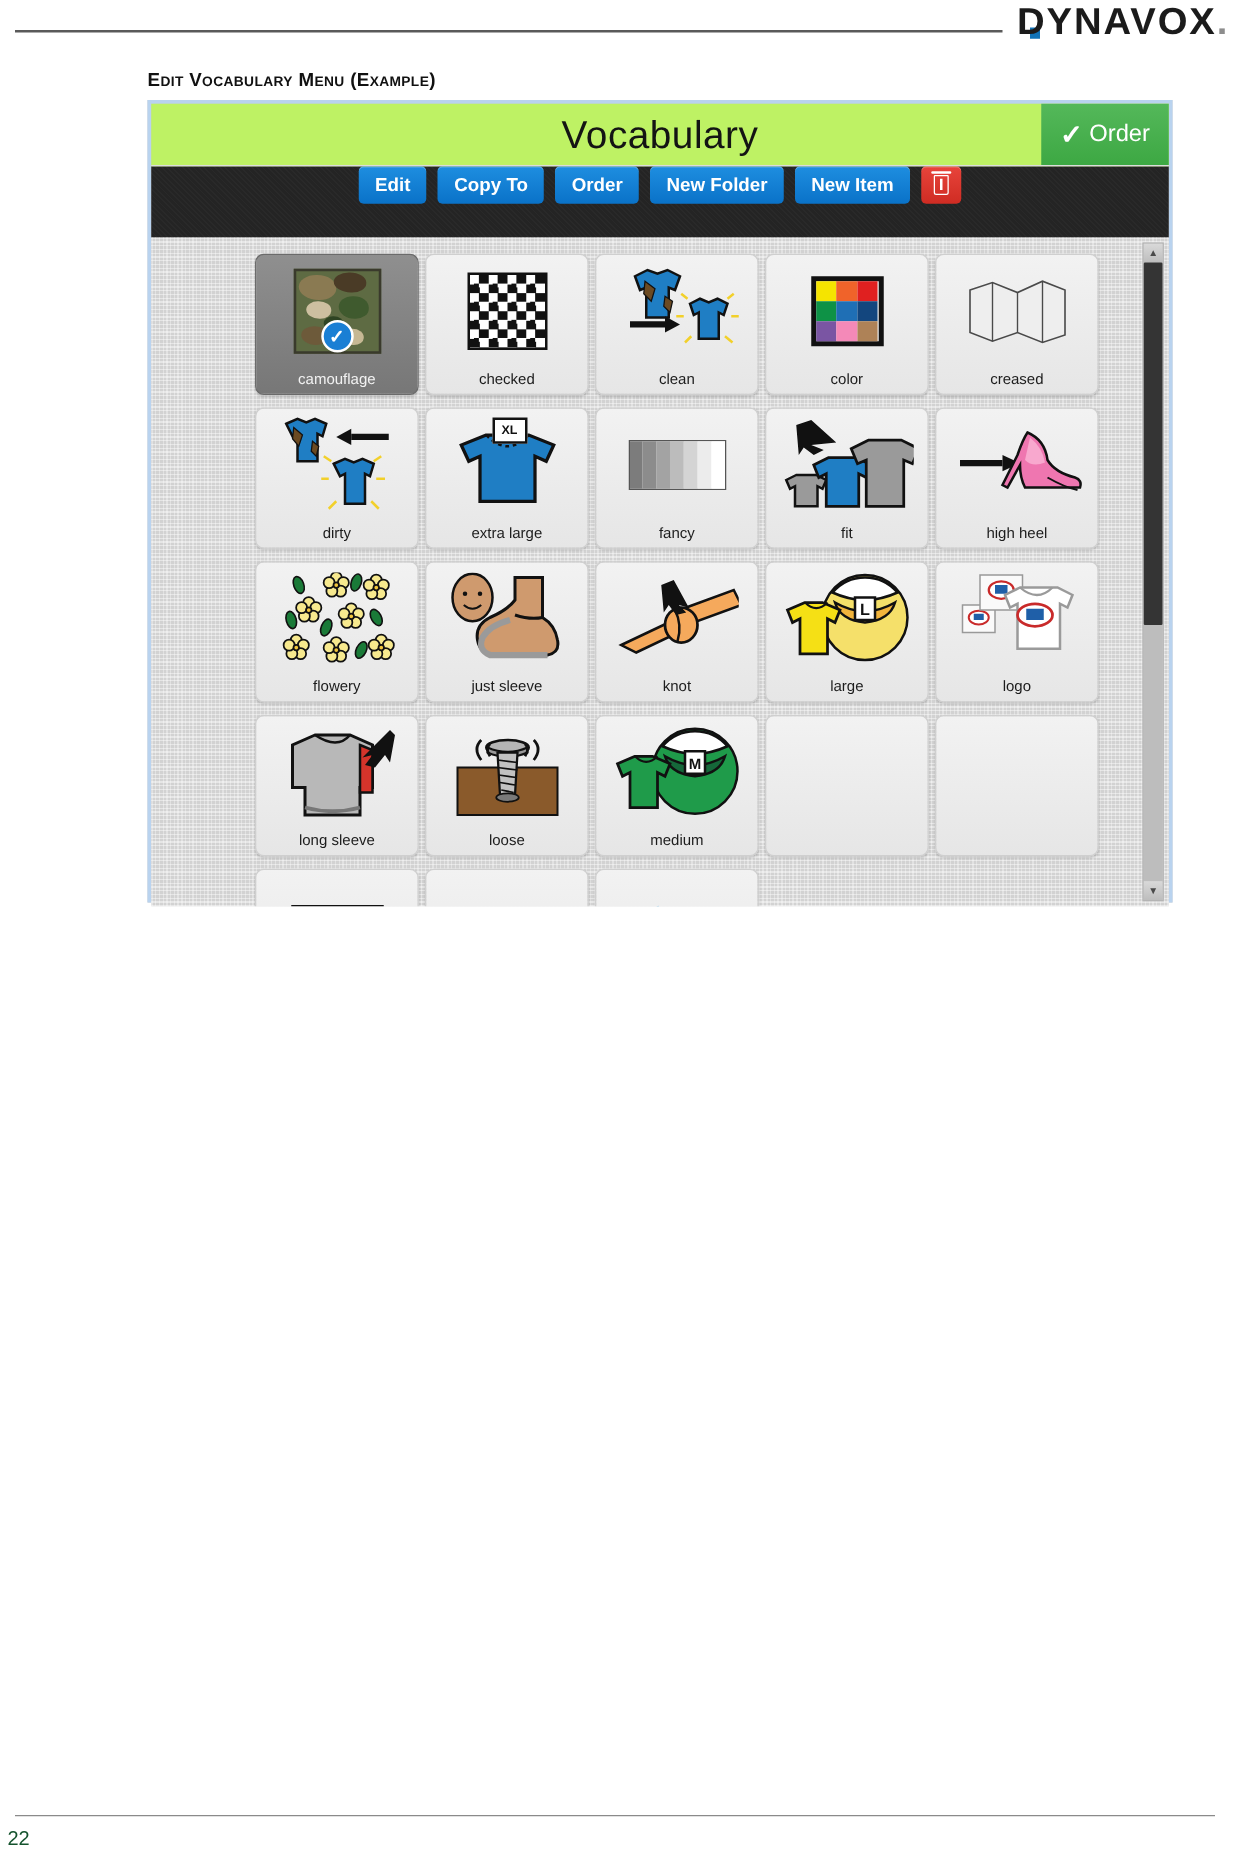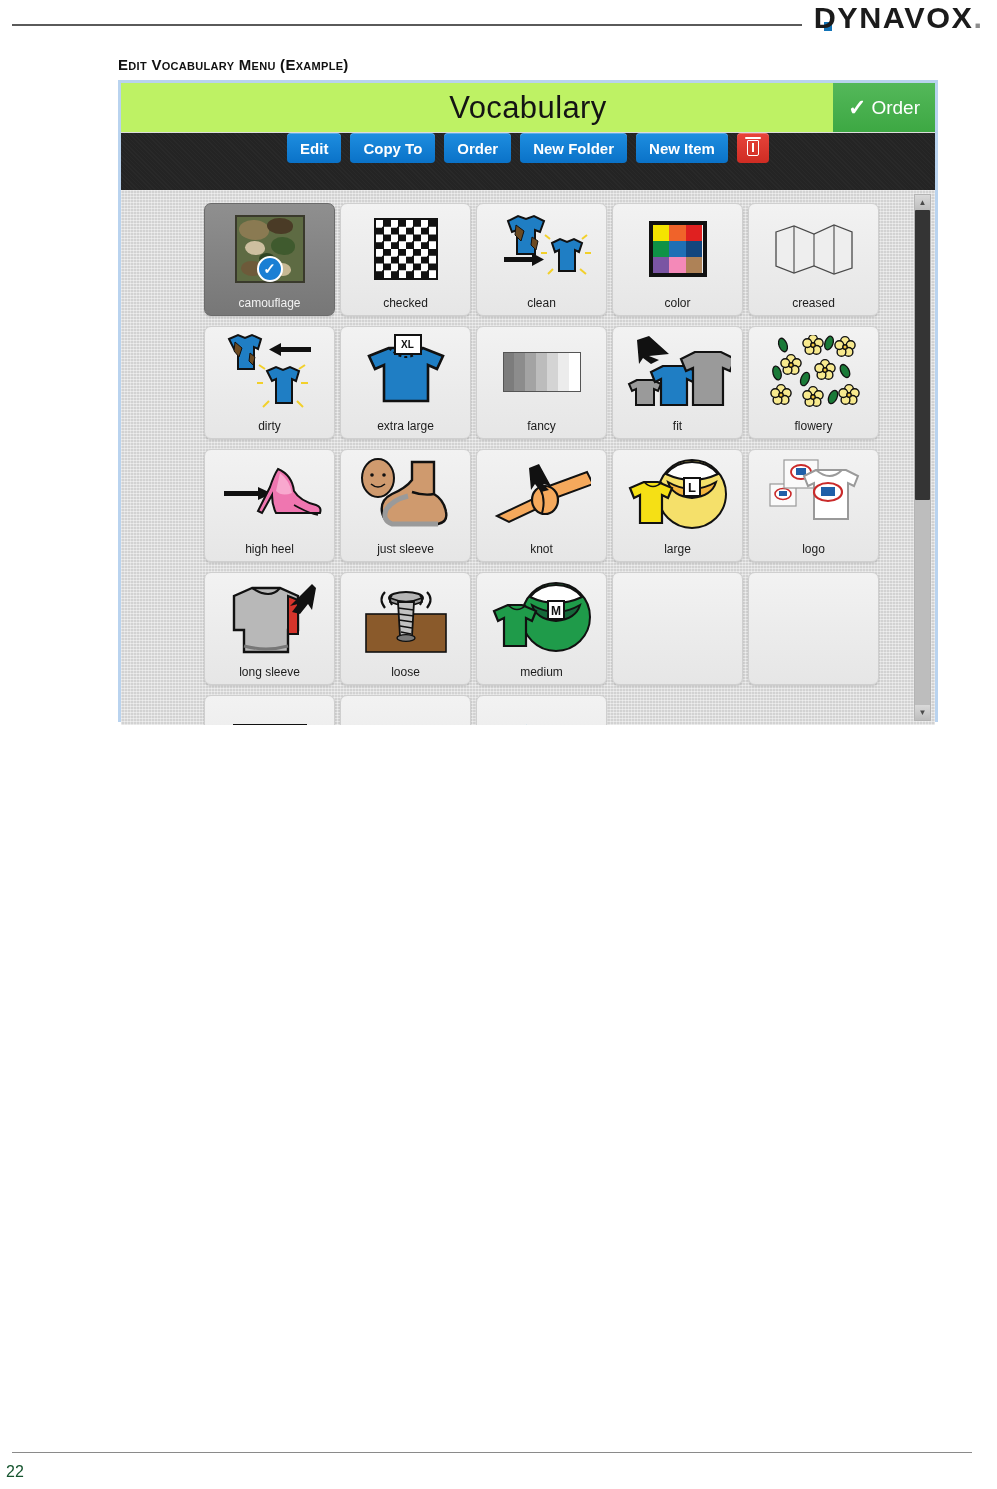--- a/index.html
+++ b/index.html
@@ -384,20 +384,37 @@
               <path d="M12 46 l-8 4 l3 7 l4-2 l0 16 l18 0 l0-16 l4 2 l3-7 l-8-4 z" fill="#9a9a9a" stroke="#111" stroke-width="2"></path>
               <path d="M38 32 l-12 6 l4 10 l6-3 l0 26 l26 0 l0-26 l6 3 l4-10 l-12-6 z" fill="#1f7ec4" stroke="#111" stroke-width="2.2"></path>
               <path d="M70 18 l-14 7 l5 12 l7-3 l0 37 l30 0 l0-37 l7 3 l5-12 l-14-7 z" fill="#9a9a9a" stroke="#111" stroke-width="2.2"></path>
               <g fill="#111">
                   <polygon points="24,2 44,20 24,22 34,26 26,30 18,24 14,30 12,6"></polygon>
                 </g>
             </svg>
           </div>
         </div>
         <div class="cell-label">fit</div>
+      </div>
+
+      <div class="cell">
+        <div class="cell-art">
+          <div class="art" style="width:108px;height:68px;">
+            <svg width="108" height="68" viewBox="0 0 108 68">
+              <g fill="#111">
+                  <rect x="8" y="30" width="34" height="5"></rect>
+                  <polygon points="42,26 56,32.5 42,39"></polygon>
+                </g>
+              <path d="M62 8 q14 6 16 22 q6 10 22 14 q6 2 4 8 l-44 0 q-4-8 -4-18 l-10 18 l-4-2 l12-24 q4-12 8-18 z" fill="#ef76b0" stroke="#111" stroke-width="2"></path>
+              <path d="M64 12 q10 8 12 20 q-10 4 -16-2 z" fill="#f8a8ce" stroke="none"></path>
+              <path d="M78 44 q14 8 24 10" fill="none" stroke="#111" stroke-width="1.6"></path>
+            </svg>
+          </div>
+        </div>
+        <div class="cell-label">high heel</div>
       </div>
 
       <div class="cell">
         <div class="cell-art">
           <div class="art" style="width:94px;height:74px;">
             <svg width="94" height="74" viewBox="0 0 94 74">
               <g id="fl" stroke="#111" stroke-width="1.4" fill="#f7e98e">
                 <g transform="translate(46,10)">
                     <circle cx="0" cy="-6" r="4.4"></circle>
                     <circle cx="5.7" cy="-1.9" r="4.4"></circle>
@@ -464,37 +481,20 @@
                 <ellipse cx="66" cy="62" rx="4" ry="7" transform="rotate(25 66 62)"></ellipse>
               </g>
             </svg>
           </div>
         </div>
         <div class="cell-label">flowery</div>
       </div>
 
       <div class="cell">
         <div class="cell-art">
-          <div class="art" style="width:108px;height:68px;">
-            <svg width="108" height="68" viewBox="0 0 108 68">
-              <g fill="#111">
-                  <rect x="8" y="30" width="34" height="5"></rect>
-                  <polygon points="42,26 56,32.5 42,39"></polygon>
-                </g>
-              <path d="M62 8 q14 6 16 22 q6 10 22 14 q6 2 4 8 l-44 0 q-4-8 -4-18 l-10 18 l-4-2 l12-24 q4-12 8-18 z" fill="#ef76b0" stroke="#111" stroke-width="2"></path>
-              <path d="M64 12 q10 8 12 20 q-10 4 -16-2 z" fill="#f8a8ce" stroke="none"></path>
-              <path d="M78 44 q14 8 24 10" fill="none" stroke="#111" stroke-width="1.6"></path>
-            </svg>
-          </div>
-        </div>
-        <div class="cell-label">high heel</div>
-      </div>
-
-      <div class="cell">
-        <div class="cell-art">
           <div class="art" style="width:100px;height:74px;">
             <svg width="100" height="74" viewBox="0 0 100 74">
               <ellipse cx="22" cy="20" rx="16" ry="19" fill="#cf9a6e" stroke="#111" stroke-width="2"></ellipse>
               <circle cx="16" cy="17" r="1.8" fill="#111"></circle>
                 <circle cx="28" cy="17" r="1.8" fill="#111"></circle>
               <path d="M15 26 q7 6 14 0" fill="none" stroke="#111" stroke-width="1.6"></path>
               <path d="M56 4 l22 0 l0 32 q10 6 12 18 q2 10 -8 12 l-40 0 q-14 0 -16-12 q-2-12 10-18 q14-6 20-14 z" fill="#cf9a6e" stroke="#111" stroke-width="2.4"></path>
               <path d="M52 38 q-16 4 -22 14 q-4 10 6 14 l46 0" fill="none" stroke="#9a9a9a" stroke-width="5"></path>
               <path d="M56 34 q12 4 22 2" fill="none" stroke="#111" stroke-width="2.4"></path>
             </svg>

